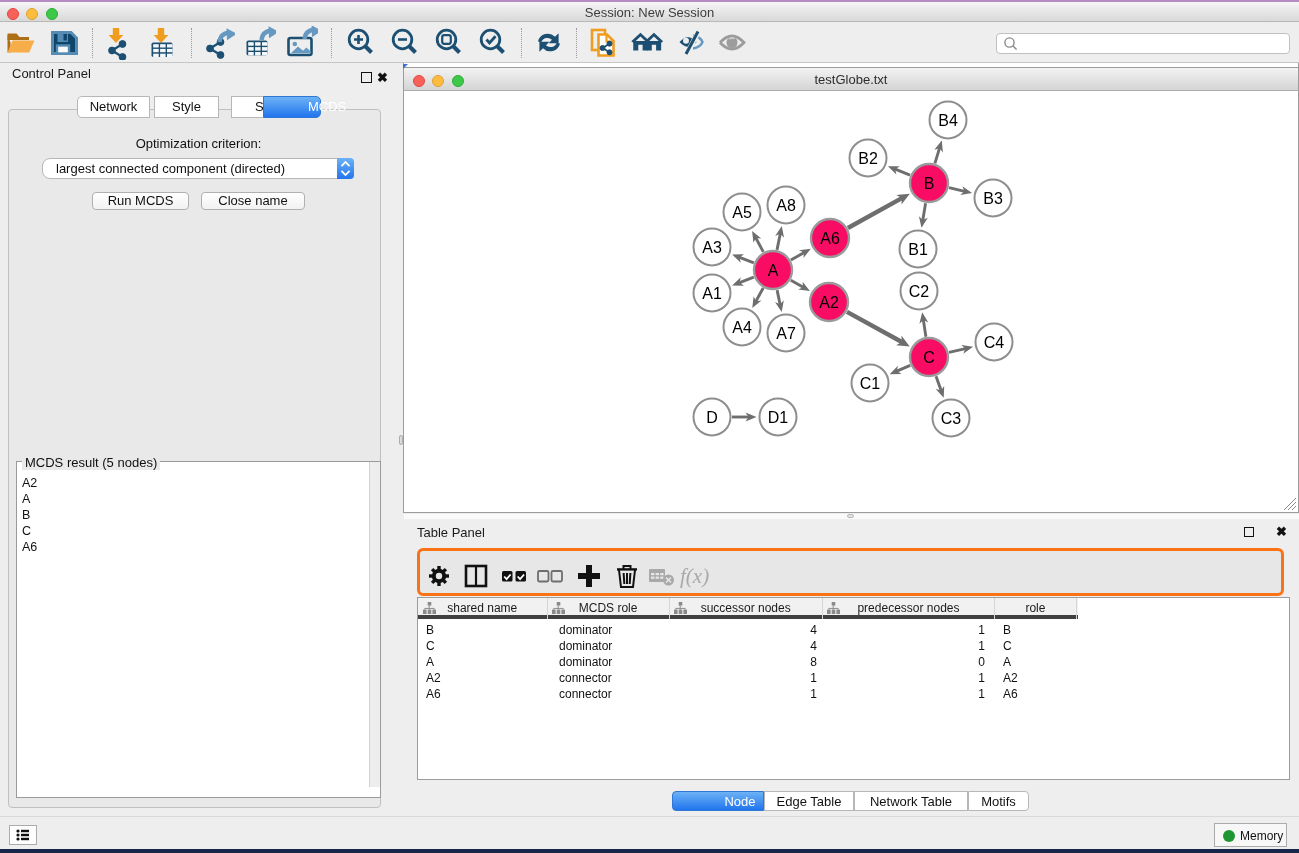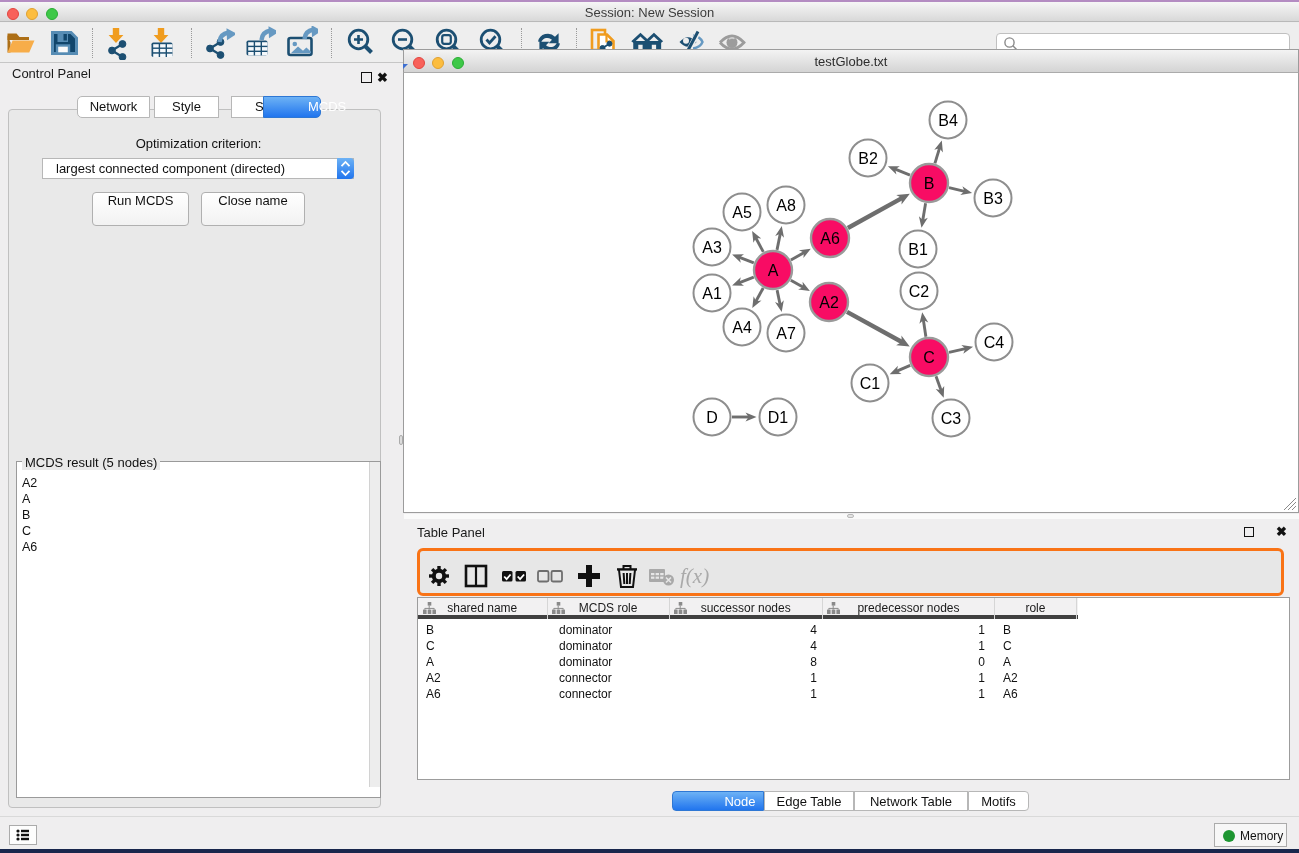--- a/index.html
+++ b/index.html
@@ -34,38 +34,38 @@
 #cp-title { left:12px; top:66px; font-size:13px; color:#1a1a1a; }
 #cp-pane { left:8px; top:109px; width:373px; height:699px; background:#e9e9e9;
   border:1px solid #c0c0c0; border-radius:4px; }
 #cp-tabs { left:77px; top:96px; height:22px; }
 .tabseg { position:absolute; top:0; height:22px; background:#fff; border:1px solid #b7b7b7;
   font-size:13px; color:#111; text-align:center; line-height:20px; }
 .tabseg.sel { background:linear-gradient(#6db2f5,#2175ee); color:#fff; border-color:#2e77d4;padding-left:44px; }
 
 #opt-label { left:0px; top:136px; width:397px; text-align:center; font-size:13px; color:#111; }
 #dropdown { left:42px; top:158px; width:312px; height:21px; background:#fff;
-  border:1px solid #b7b7b7; border-radius:0; font-size:13px; color:#111; }
+  border:1px solid #b7b7b7; border-radius:8px; font-size:13px; color:#111; }
 #dropdown .txt { position:absolute; left:13px; top:2px; }
 #dd-step { position:absolute; right:-1px; top:-1px; width:17px; height:21px;
   background:linear-gradient(#6db2f5,#2175ee); border-radius:0 4px 4px 0; }
-.btn { position:absolute; height:34px; background:linear-gradient(#ffffff,#f2f2f2); border:1px solid #b0b0b0;
+.btn { position:absolute; height:18px; background:linear-gradient(#ffffff,#f2f2f2); border:1px solid #b0b0b0;
   border-radius:4px; font-size:13px; color:#111; text-align:center; line-height:16px; }
 #btn-run { left:92px; top:192px; width:97px; }
 #btn-close { left:201px; top:192px; width:104px; }
 
 #mcds-box { left:16px; top:461px; width:365px; height:337px; border:1px solid #9a9a9a; background:#fff; }
 #mcds-label { left:22px; top:455px; font-size:13px; color:#111; background:#e9e9e9; padding:0 3px; }
 #mcds-list { position:absolute; left:1px; top:13px; font-size:12.5px; color:#111; line-height:16px; padding-left:4px; }
 #mcds-sb { position:absolute; right:0px; top:0px; width:11px; height:325px; background:#ededed; border-left:1px solid #d2d2d2;}
 
 
 #gwin { left:403px; top:63px; width:896px; height:450px; background:#fff;
   border:1px solid #9c9c9c; border-top:0; }
-#gtitle { left:403px; top:49px; width:896px; height:24px;
+#gtitle { left:403px; top:67px; width:896px; height:24px;
   background:linear-gradient(#f3f3f3,#d4d4d4); border:1px solid #9c9c9c; border-bottom:1px solid #ababab; }
 #gtitle .title { position:absolute; left:0; right:0; top:4px; text-align:center; font-size:13px; color:#2d2d2d; }
 #gtitle .tl { top:7px; width:12px; height:12px; }
 #g-red { left:9px; background:#f8615a; border:0.5px solid #e24640;}
 #g-yel { left:28px; background:#fcbd3f; border:0.5px solid #e0a131;}
 #g-grn { left:48px; background:#3ec848; border:0.5px solid #2aad35;}
 
 
 #tp-title { left:417px; top:525px; font-size:13px; color:#1a1a1a; }
 #tp-toolbar { left:417px; top:548px; width:867px; height:48px; background:#e7e7e7;

